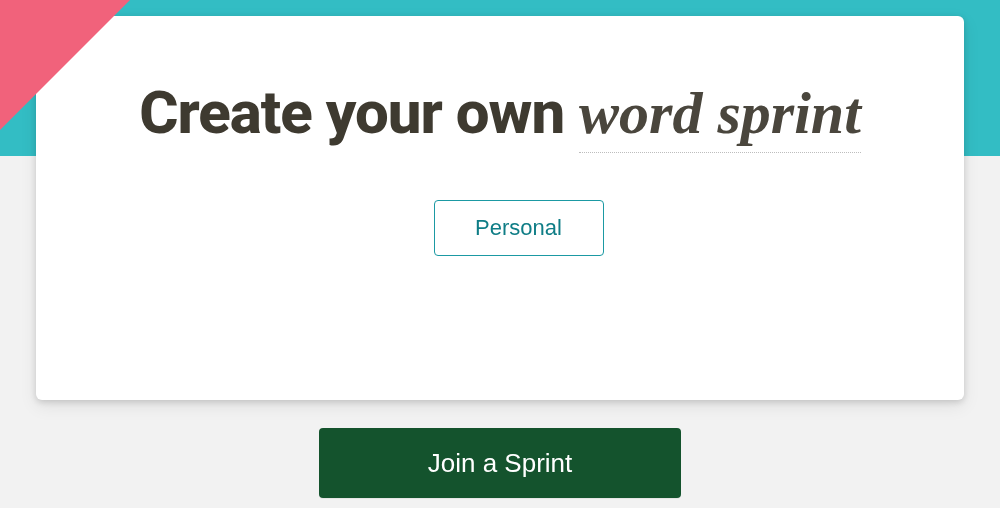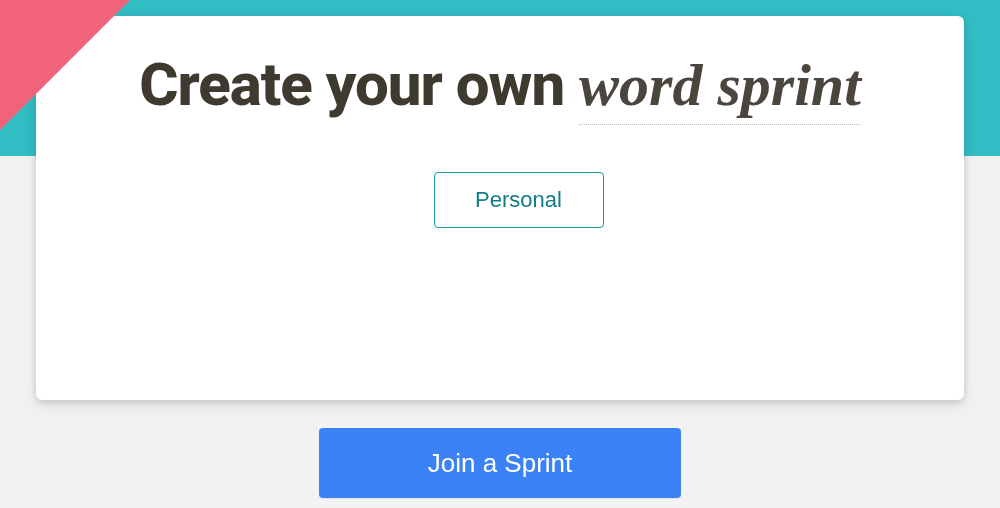--- a/index.html
+++ b/index.html
@@ -31,21 +31,21 @@
       top: 16px;
       left: 36px;
       right: 36px;
       height: 384px;
       background: #ffffff;
       border-radius: 6px;
       box-shadow: 0 2px 6px rgba(0,0,0,0.15), 0 6px 18px rgba(0,0,0,0.08);
       display: flex;
       flex-direction: column;
       align-items: center;
-      padding-top: 36px;
+      padding-top: 64px;
       z-index: 3;
     }
     .heading {
       font-size: 60px;
       line-height: 1.1;
       color: #3e3a30;
       text-align: center;
       font-weight: 700;
     }
     .heading .bold { font-weight: 800; letter-spacing: -1px; }
@@ -77,21 +77,21 @@
       align-items: center;
       justify-content: center;
     }
     .join-btn {
       position: absolute;
       left: 50%;
       transform: translateX(-50%);
       top: 428px;
       width: 362px;
       height: 70px;
-      background: #3b82f6;
+      background: #14532d;
       color: #ffffff;
       font-size: 26px;
       font-weight: 500;
       border: none;
       border-radius: 4px;
       cursor: pointer;
       box-shadow: 0 1px 0 rgba(0,0,0,0.05);
       display: flex;
       align-items: center;
       justify-content: center;

